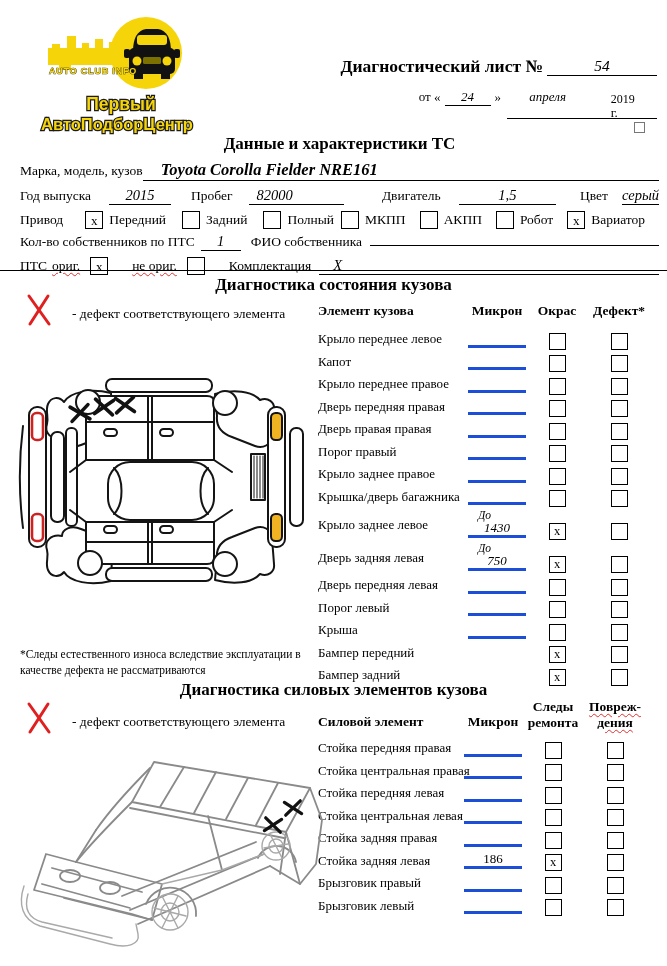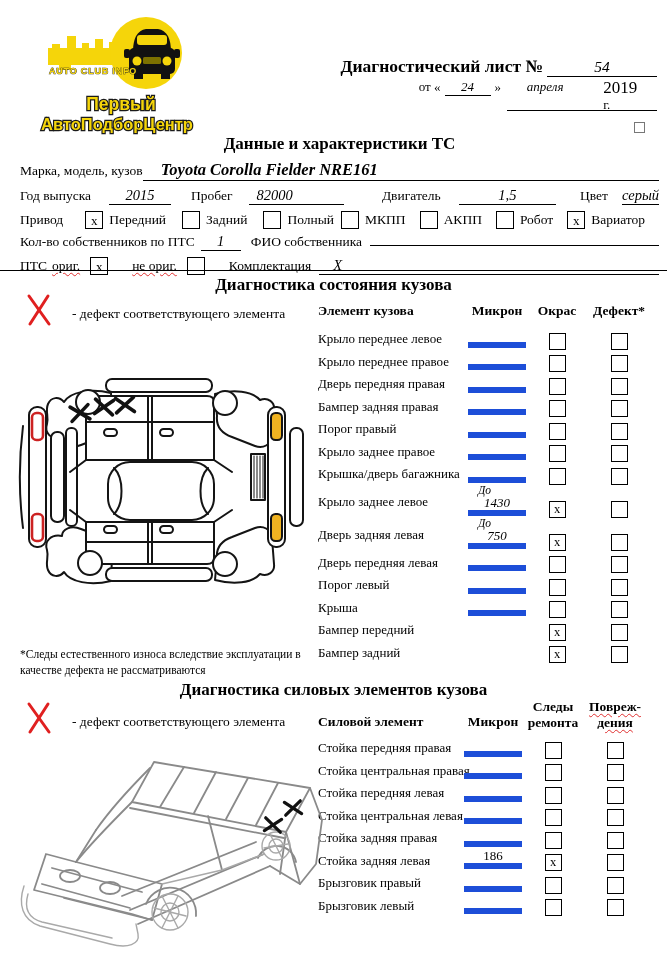--- a/index.html
+++ b/index.html
@@ -8,27 +8,27 @@
 
   
   .abs{position:absolute;}
   .u{border-bottom:1px solid #000;}
   .ital{font-style:italic;}
   .wavy{text-decoration:underline;text-decoration-style:wavy;text-decoration-color:var(--spell-red);
         text-decoration-thickness:1px;text-underline-offset:2px;}
 
   
   .hdr-right{position:absolute;right:10px;top:56px;width:330px;}
-  .hdr-line1{display:flex;justify-content:flex-end;align-items:flex-end;font-size:17.5px;font-weight:bold;}
+  .hdr-line1{display:flex;justify-content:flex-end;align-items:center;font-size:17.5px;font-weight:bold;}
   .hdr-num{width:110px;text-align:center;font-weight:normal;font-style:italic;font-size:15.5px;margin-left:4px;font-family:Liberation Serif, serif;}
-  .hdr-line2{display:flex;justify-content:flex-end;align-items:baseline;font-size:13px;}
+  .hdr-line2{display:flex;justify-content:flex-end;align-items:baseline;font-size:13px;margin-top:12px;}
   .hdr-day{width:46px;text-align:center;margin:0 4px;}
   .hdr-month-wrap{display:inline-flex;align-items:baseline;justify-content:space-around;width:150px;margin-left:6px;}
   .ystack{display:inline-flex;flex-direction:column;line-height:1.1;font-size:13px;transform:translateY(2px);}
-  .ystack .yr{font-size:17px;}
+  .ystack .yr{font-size:12px;}
   .mini-box{position:absolute;right:22px;top:122px;width:9px;height:9px;border:1px solid #777;}
 
   
   .cbx{display:inline-flex;align-items:center;justify-content:center;width:16px;height:16px;
        border:1.6px solid #000;font-size:13px;line-height:1;flex:0 0 auto;background:#fff;}
   .cbox{display:inline-flex;align-items:center;justify-content:center;width:15px;height:15px;
         border:1.6px solid #000;font-size:12.5px;line-height:1;background:#fff;}
 
   
   .veh{position:absolute;left:20px;right:8px;top:134px;font-size:13.5px;}
@@ -50,21 +50,21 @@
   .thead{display:flex;align-items:flex-end;font-weight:bold;font-size:13.5px;}
   .th1{width:150px;} .th1b{width:146px;}
   .th2{width:58px;text-align:center;}
   .th3{width:62px;text-align:center;} .th4{width:62px;text-align:center;}
   .th-two{line-height:1.15;}
   .trows{margin-top:9px;}
   .trow{display:flex;align-items:flex-end;height:22.5px;}
   .trow.tall{height:33px;}
   .tlabel{width:150px;align-self:center;white-space:nowrap;}
   .tbl-power .tlabel{width:146px;}
-  .tmicron{width:58px;border-bottom:6px solid #1d4ed8;text-align:center;display:flex;
+  .tmicron{width:58px;border-bottom:3px solid #1d4ed8;text-align:center;display:flex;
            flex-direction:column;align-items:center;justify-content:flex-end;
            transform:translateY(-3px);font-size:13px;line-height:1.05;}
   .tmicron .mprefix{font-size:11.5px;align-self:flex-start;margin-left:10px;font-style:italic;}
   .tmicron.ital .mval{font-style:italic;}
   .tmicron.noline{border-bottom:none;}
   .ccell{width:62px;display:flex;justify-content:center;transform:translateY(-1px);}
 
   .footnote{position:absolute;left:20px;top:647px;width:300px;font-size:11.5px;line-height:1.35;}
 
   
@@ -206,41 +206,51 @@
           <span class="tlabel">Крыло переднее левое</span>
           <span class="tmicron"></span>
           <span class="ccell">
             <span class="cbox"></span>
           </span>
           <span class="ccell">
             <span class="cbox"></span>
           </span>
         </div>
         <div class="trow">
+          <span class="tlabel">Капот</span>
+          <span class="tmicron"></span>
+          <span class="ccell">
+            <span class="cbox"></span>
+          </span>
+          <span class="ccell">
+            <span class="cbox"></span>
+          </span>
+        </div>
+        <div class="trow">
           <span class="tlabel">Крыло переднее правое</span>
           <span class="tmicron"></span>
           <span class="ccell">
             <span class="cbox"></span>
           </span>
           <span class="ccell">
             <span class="cbox"></span>
           </span>
         </div>
         <div class="trow">
           <span class="tlabel">Дверь передняя правая</span>
           <span class="tmicron"></span>
           <span class="ccell">
             <span class="cbox"></span>
           </span>
           <span class="ccell">
             <span class="cbox"></span>
           </span>
         </div>
         <div class="trow">
-          <span class="tlabel">Бампер задняя правая</span>
+          <span class="tlabel">Дверь правая правая</span>
           <span class="tmicron"></span>
           <span class="ccell">
             <span class="cbox"></span>
           </span>
           <span class="ccell">
             <span class="cbox"></span>
           </span>
         </div>
         <div class="trow">
           <span class="tlabel">Порог правый</span>

